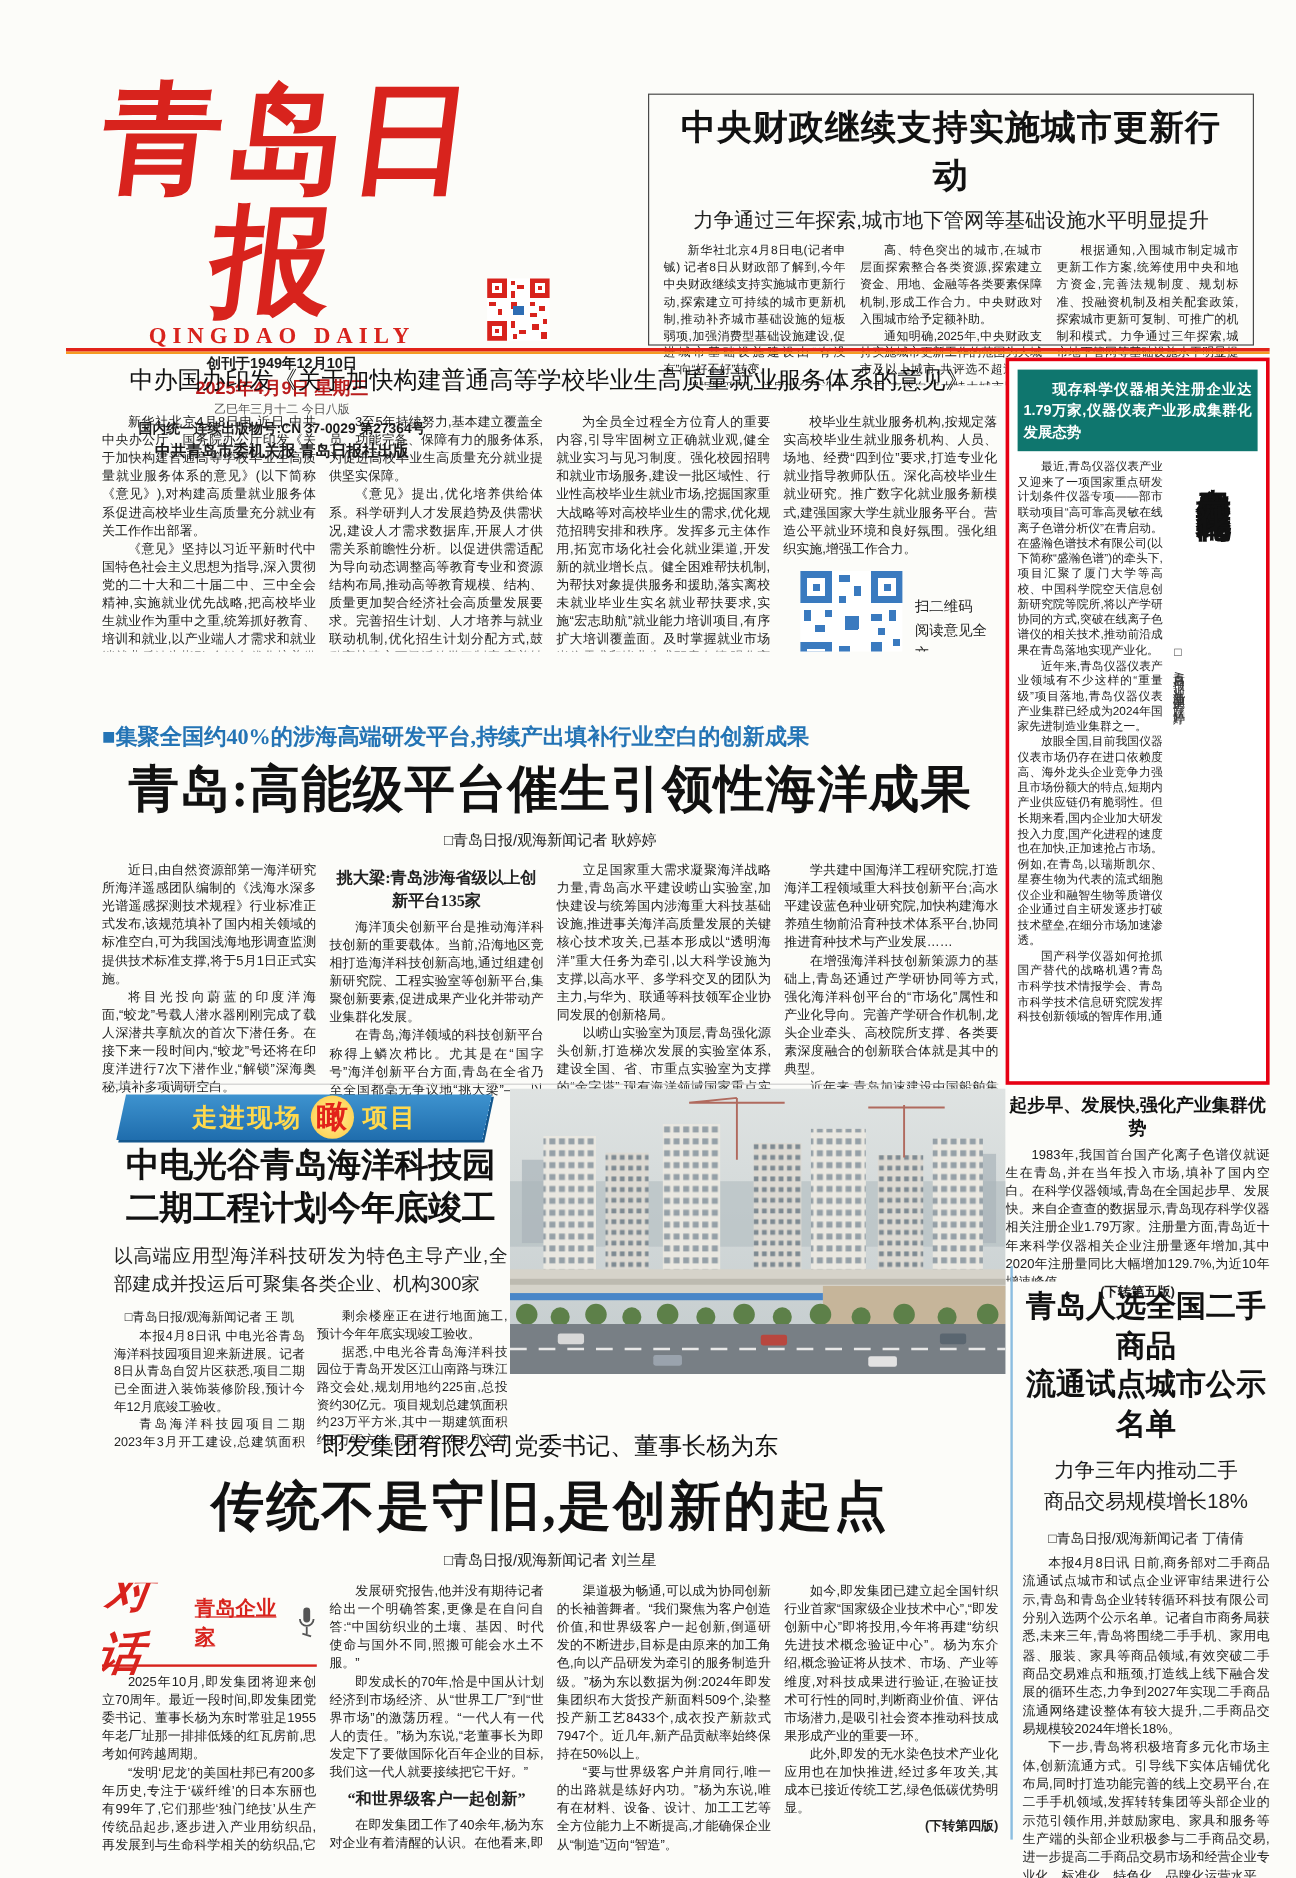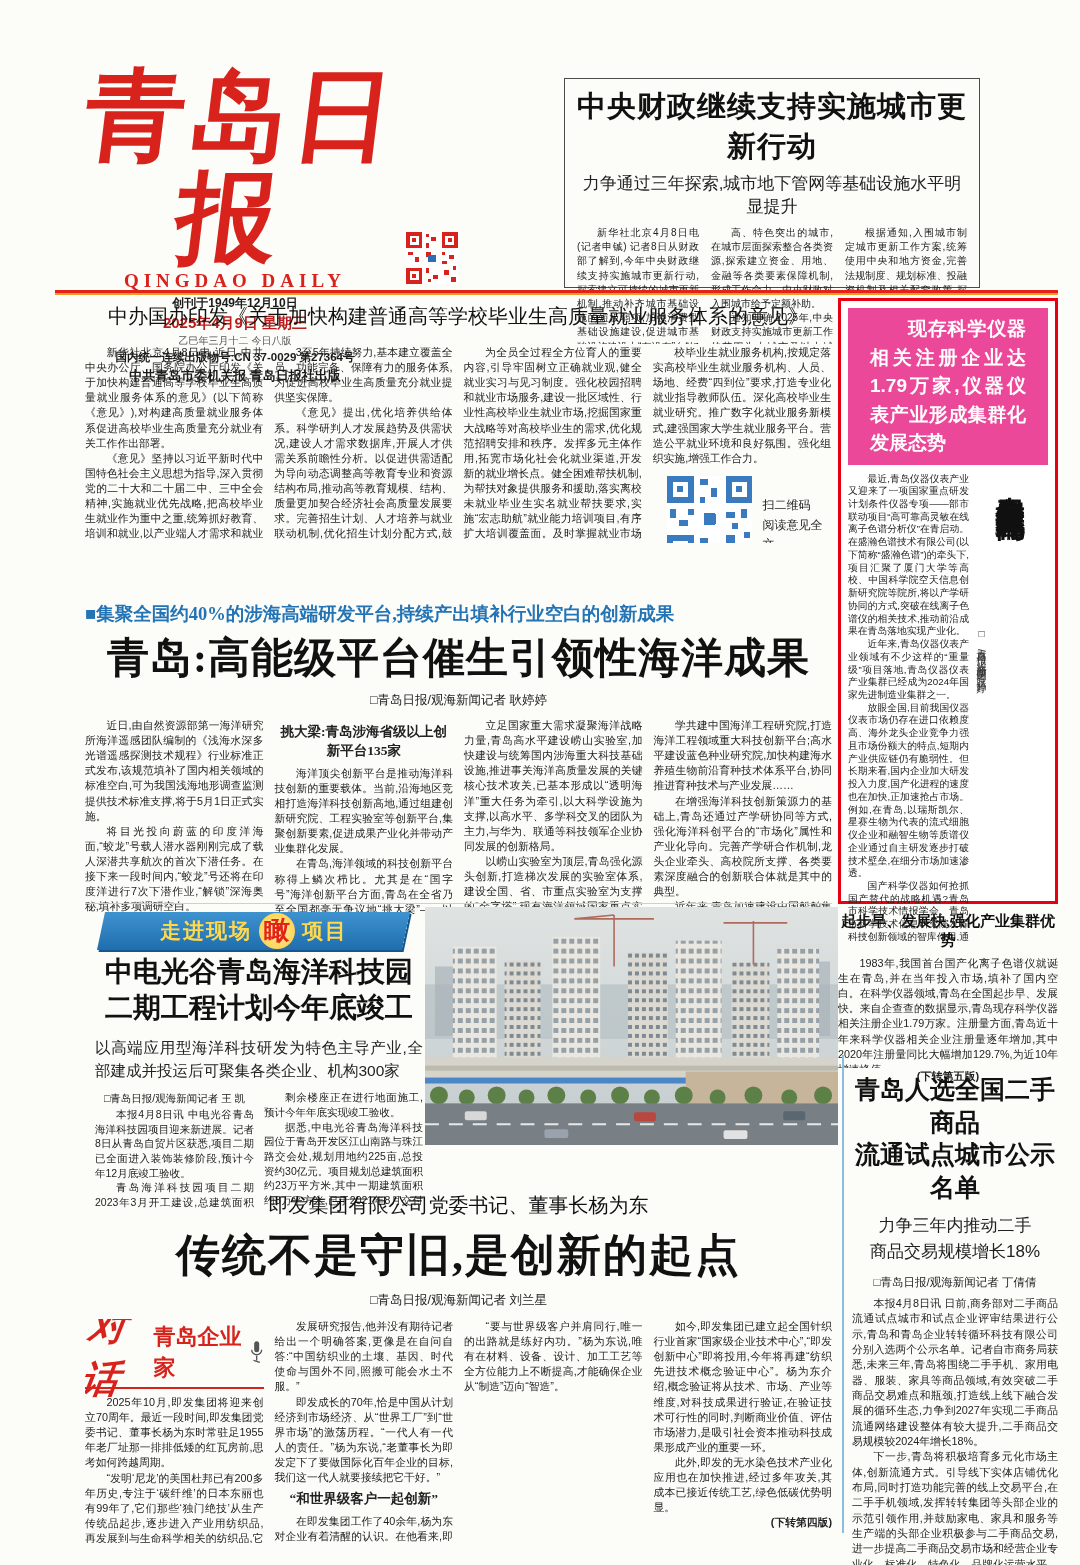--- a/index.html
+++ b/index.html
@@ -22,21 +22,21 @@
   .m-textcol { width:360px; }
   .m-qr { position:absolute; right:72px; bottom:4px; width:52px; height:52px; }
 
   
   #rule-red    { position:absolute; left:55px; top:290px; width:1003px; height:3px; background:#e2231a; }
   #rule-orange { position:absolute; left:55px; top:293px; width:1003px; height:2px; background:#f59a23; }
   #h-div  { position:absolute; left:85px; top:903px; width:747px; height:1px; background:#cfcfcf; }
   #v-blue { position:absolute; left:842px; top:1055px; width:2px; height:478px; background:#8cbde0; }
 
   
-  #top-news { position:absolute; left:564px; top:78px; width:416px; height:210px;
+  #top-news { position:absolute; left:540px; top:78px; width:505px; height:210px;
               border:1px solid #4a4a4a; padding:8px 12px 6px; }
   .tn-headline { font-family:"Liberation Serif",serif; font-weight:900; font-size:29px;
                  text-align:center; letter-spacing:1px; color:#111; }
   .tn-subhead  { font-size:17px; text-align:center; margin-top:5px; color:#222; }
   .tn-body { display:flex; gap:12px; margin-top:8px; height:118px; overflow:hidden; }
   .tn-col  { flex:1; font-size:10px; line-height:1.42; }
 
   
   .para { text-indent:2em; text-align:justify; }
   .col-subhead { font-weight:bold; text-align:center; font-family:"Liberation Serif",serif;
@@ -50,22 +50,22 @@
   .lead-headline { font-family:"Liberation Serif",serif; font-weight:900; font-size:52px;
                    text-align:center; letter-spacing:2px; line-height:1.05; margin-top:7px; color:#111; }
   .lead-body { display:flex; gap:11px; margin-top:15px; height:198px; overflow:hidden; }
   .col { flex:1; font-size:10.8px; line-height:1.4; }
   .lead-qr-wrap { display:flex; align-items:flex-end; gap:10px; margin-top:8px; padding-left:14px; }
   .lead-qr-caption { font-size:12px; color:#222; line-height:1.6; padding-bottom:10px; }
 
   
   #inst { position:absolute; left:838px; top:298px; width:220px; height:606px;
           border:3px solid #e60012; background:#fff; padding:7px; }
-  .inst-banner { background:#ec4899; color:#fff; font-weight:bold; font-size:19px;
-                 line-height:1.5; padding:7px 22px; text-indent:2em; text-align:justify; }
+  .inst-banner { background:#0f766e; color:#fff; font-weight:bold; font-size:12px;
+                 line-height:1.5; padding:7px 5px; text-indent:2em; text-align:justify; }
   .inst-flex { display:flex; gap:5px; margin-top:8px; height:468px; overflow:hidden; }
   .inst-text { width:121px; font-size:9.8px; line-height:1.3; overflow:hidden; }
   .inst-byline { writing-mode:vertical-rl; font-size:10px; color:#333; padding-top:155px;
                  letter-spacing:2px; }
   .inst-headline { writing-mode:vertical-rl; font-family:"Liberation Serif",serif; font-weight:900;
                    font-size:29px; line-height:1.2; letter-spacing:1px; color:#111; }
   #inst-sub { position:absolute; left:838px; top:912px; width:220px; }
   .sub-head { font-family:"Liberation Serif",serif; font-weight:bold; font-size:15px; text-align:center; color:#111; }
   .sub-body { margin-top:6px; font-size:10.8px; line-height:1.4; height:112px; overflow:hidden; }
   .sub-cont { text-align:center; font-weight:bold; font-size:11px; margin-top:1px; }
@@ -113,21 +113,21 @@
   #dialog { position:absolute; left:85px; top:1192px; width:747px; }
   .dlg-kicker { font-family:"Liberation Serif",serif; font-size:20px; text-align:center; color:#111; }
   .dlg-headline { font-family:"Liberation Serif",serif; font-weight:900; font-size:44px;
                   text-align:center; letter-spacing:2px; margin-top:7px; color:#111; }
   .dlg-byline { text-align:center; font-size:12.5px; margin-top:7px; }
   .dlg-body { display:flex; gap:11px; margin-top:10px; height:224px; overflow:hidden; }
   .dlg-brand { height:70px; border-bottom:2px solid #d8231d; margin-bottom:6px;
                display:flex; align-items:center; gap:5px; }
   .brand-script { font-family:"Liberation Serif",serif; font-style:italic; font-weight:900;
                   font-size:38px; color:#d8231d; transform:skewX(-8deg); }
-  .brand-label { font-family:"Liberation Serif",serif; font-weight:900; font-size:22px; color:#d8231d; }
+  .brand-label { font-family:"Liberation Serif",serif; font-weight:900; font-size:17px; color:#d8231d;text-decoration:underline; }
 </style>
 </head>
 <body>
 
 <div class="page">
 
   <div id="masthead">
     <div class="m-textcol">
       <div class="m-callig">青岛日报</div>
       <div class="m-latin">QINGDAO DAILY</div>
@@ -427,20 +427,21 @@
             <p class="para">“发明‘尼龙’的美国杜邦已有200多年历史,专注于‘碳纤维’的日本东丽也有99年了,它们那些‘独门绝技’从生产传统品起步,逐步进入产业用纺织品,再发展到与生命科学相关的纺织品,它们的成长有怎样的规制?”与记者的对话刚刚开始,杨为东就抛出了这个问题。这位从工厂一线一路干上来的“老织布人”,桌上堆满了相关领域跨国企业</p>
           </div>
       </div>
       <div class="col">
           <p class="para">发展研究报告,他并没有期待记者给出一个明确答案,更像是在自问自答:“中国纺织业的土壤、基因、时代使命与国外不同,照搬可能会水土不服。”</p>
           <p class="para">即发成长的70年,恰是中国从计划经济到市场经济、从“世界工厂”到“世界市场”的激荡历程。“一代人有一代人的责任。”杨为东说,“老董事长为即发定下了要做国际化百年企业的目标,我们这一代人就要接续把它干好。”</p>
           <p class="col-subhead">“和世界级客户一起创新”</p>
           <p class="para">在即发集团工作了40余年,杨为东对企业有着清醒的认识。在他看来,即发直接做海外大客户营销,与世界级客户的信息交流</p>
         </div>
       <div class="col">
+          <p class="para">渠道极为畅通,可以成为协同创新的长袖善舞者。“我们聚焦为客户创造价值,和世界级客户一起创新,倒逼研发的不断进步,目标是由原来的加工角色,向以产品研发为牵引的服务制造升级。”杨为东以数据为例:2024年即发集团织布大货投产新面料509个,染整投产新工艺8433个,成衣投产新款式7947个。近几年,新产品贡献率始终保持在50%以上。</p>
           <p class="para">“要与世界级客户并肩同行,唯一的出路就是练好内功。”杨为东说,唯有在材料、设备、设计、加工工艺等全方位能力上不断提高,才能确保企业从“制造”迈向“智造”。</p>
         </div>
       <div class="col">
           <p class="para">如今,即发集团已建立起全国针织行业首家“国家级企业技术中心”,“即发创新中心”即将投用,今年将再建“纺织先进技术概念验证中心”。杨为东介绍,概念验证将从技术、市场、产业等维度,对科技成果进行验证,在验证技术可行性的同时,判断商业价值、评估市场潜力,是吸引社会资本推动科技成果形成产业的重要一环。</p>
           <p class="para">此外,即发的无水染色技术产业化应用也在加快推进,经过多年攻关,其成本已接近传统工艺,绿色低碳优势明显。</p>
           <p class="continuation">(下转第四版)</p>
         </div>
     </div>
   </div>
 

